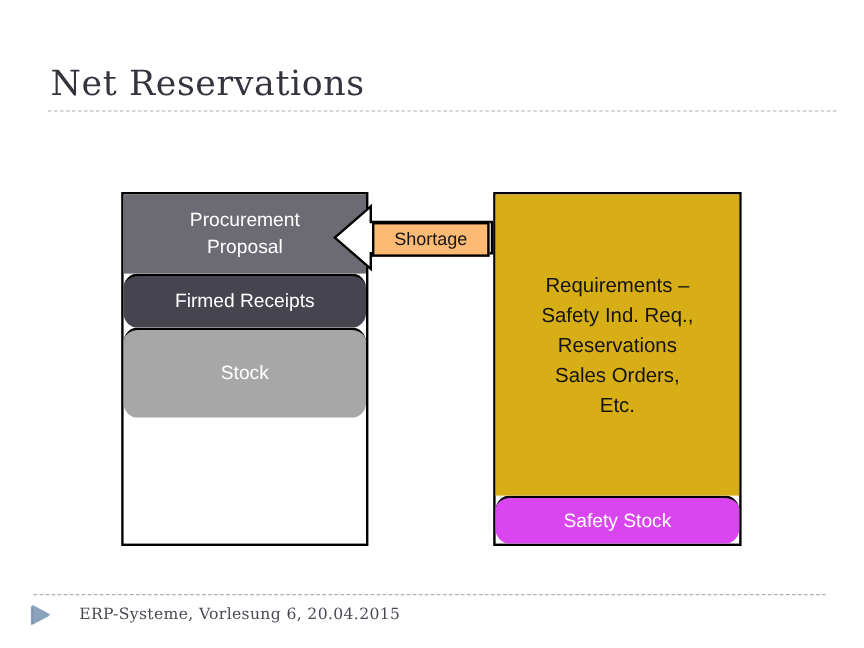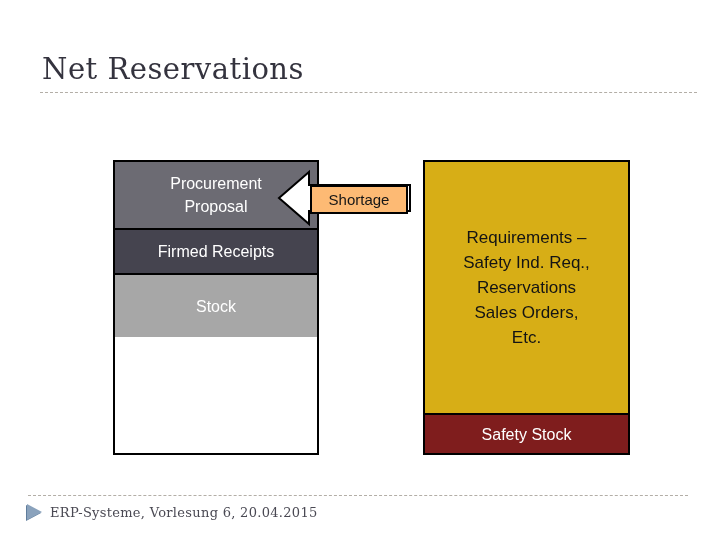--- a/index.html
+++ b/index.html
@@ -18,49 +18,49 @@
     color:#34333e;
   }
   .rule{position:absolute;height:0;border-top:1px dashed #b3aea7;}
   .title-rule{left:40px;top:92px;width:657px;}
   .footer-rule{left:28px;top:495px;width:660px;}
 
   
   .bar{
     position:absolute;top:160px;height:295px;
     border:2px solid #000;box-sizing:border-box;
-    display:flex;flex-direction:column;margin-left:12px;
+    display:flex;flex-direction:column;
   }
   .left-bar{left:101px;width:206px;}
   .right-bar{left:411px;width:207px;}
   .sec{
     box-sizing:border-box;flex:0 0 auto;
     display:flex;align-items:center;justify-content:center;
     text-align:center;white-space:pre-line;
     font-size:16px;line-height:23px;color:#ffffff;
   }
-  .sec + .sec{border-top:2px solid #000;}
+  .sec + .sec{border-top:2px solid #000;border-radius:12px;}
   .sec-pp {height:66px;background:#6c6b73;}
   .sec-fr {height:45px;background:#45444f;}
   .sec-fo {height:105px;background:#403f4b;}
-  .sec-st {height:64px;background:#a7a7a7;align-items:center;}
+  .sec-st {height:75px;background:#a7a7a7;align-items:center;}
   .sec-req{height:251px;background:#d7ae16;color:#141414;font-size:17px;line-height:25px;}
-  .sec-ss {height:40px;background:#7f1d1d;}
+  .sec-ss {height:40px;background:#d946ef;}
 
   
   .arrow-svg{position:absolute;left:275px;top:168px;width:137px;height:60px;}
   .shortage-box{
     position:absolute;left:310px;top:185px;width:98px;height:29px;
     background:#fdba74;border:2px solid #000;box-sizing:border-box;
     display:flex;align-items:center;justify-content:center;
     font-size:15px;color:#161616;
   }
 
   
-  .footer{position:absolute;left:27px;top:504px;display:flex;align-items:center;}
+  .footer{position:absolute;left:27px;top:504px;display:flex;align-items:center;gap:16px;}
   .bullet{
     width:0;height:0;display:inline-block;
     border-top:8px solid transparent;
     border-bottom:8px solid transparent;
     border-left:15px solid #8aa2bc;
     filter:drop-shadow(-1px 1px 0 #5f7d9c);
     margin-right:8px;
   }
   .footer-text{
     font-family:"DejaVu Serif","Liberation Serif",serif;

